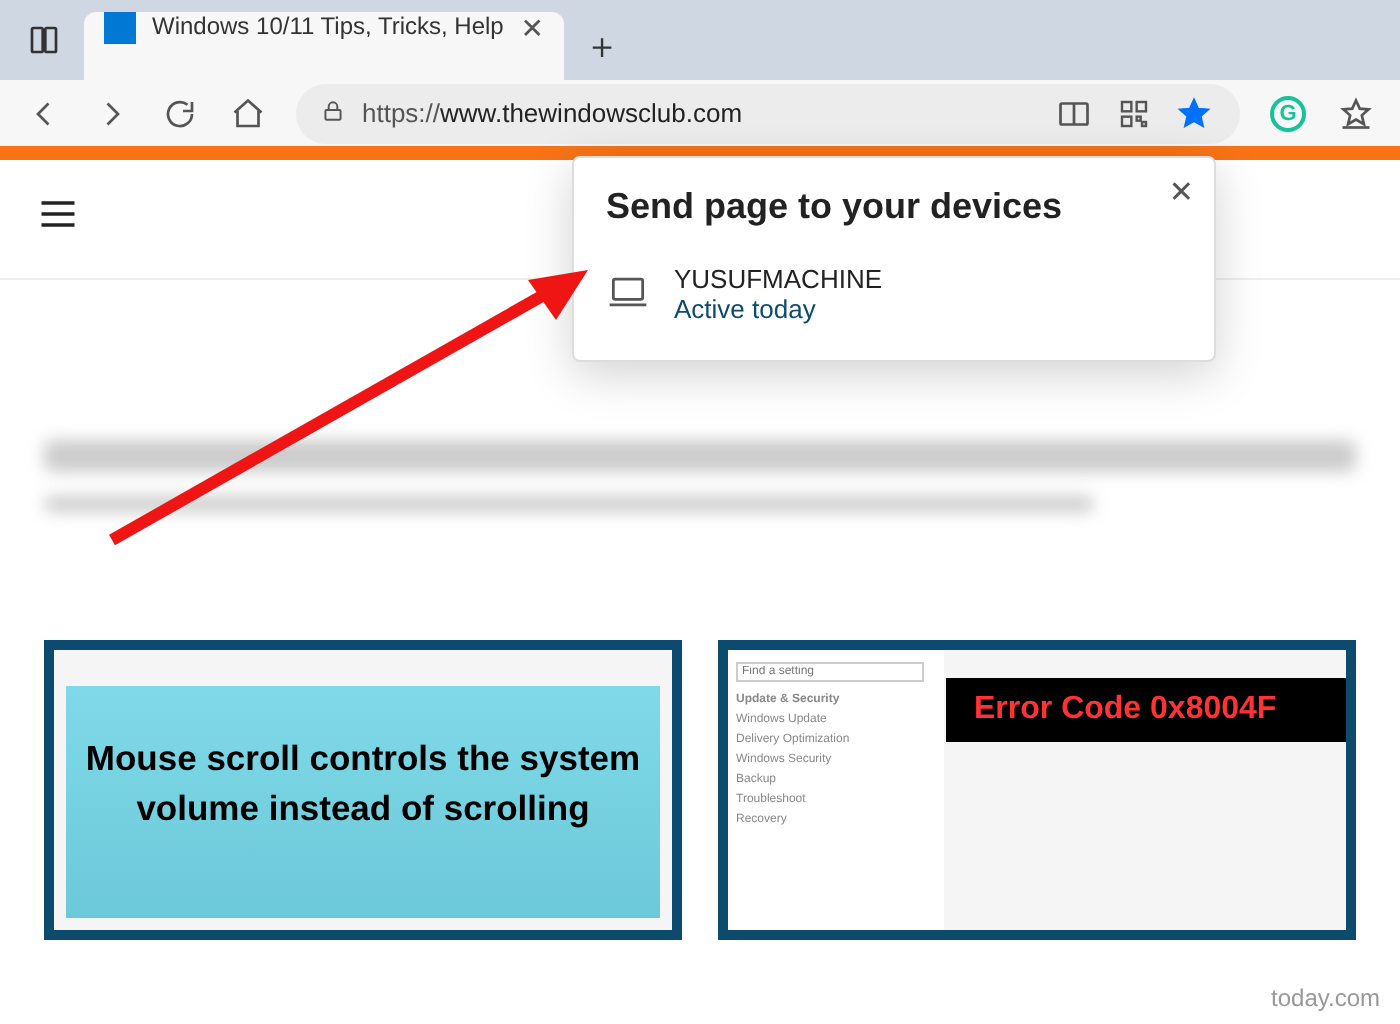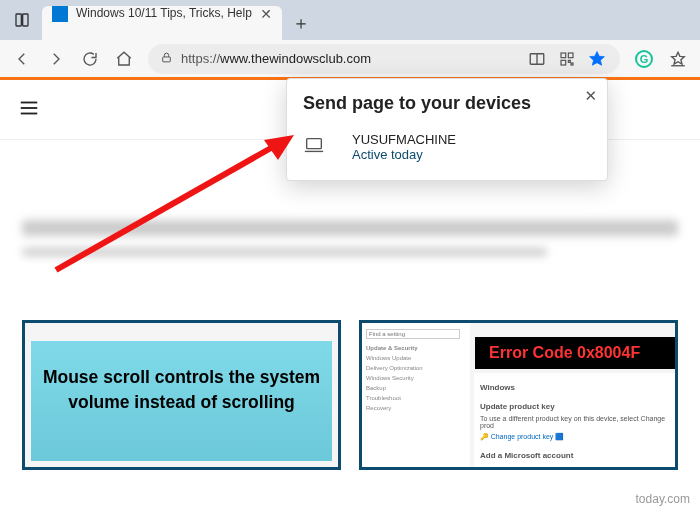--- a/index.html
+++ b/index.html
@@ -8,53 +8,53 @@
   
   .tab-strip { height: 40px; background: #cfd8e2; display: flex; align-items: flex-end; padding-left: 6px; }
   .tab-manager { width: 32px; height: 32px; display: flex; align-items: center; justify-content: center; margin-bottom: 4px; color: #333; }
   .tab { background: #f7f7f7; height: 34px; margin: 0 0 0 4px; border-radius: 6px 6px 0 0; display: flex; align-items: flex-start; padding: 0 10px; width: 240px; font-size: 12px; color: #333; }
   .tab .favicon { width: 16px; height: 16px; background: #0078d4; margin-right: 8px; flex: 0 0 16px; }
   .tab .title { white-space: nowrap; overflow: hidden; text-overflow: ellipsis; flex: 1; }
   .tab .close { font-size: 14px; color: #555; margin-left: 6px; }
   .new-tab { width: 30px; height: 30px; display: flex; align-items: center; justify-content: center; font-size: 18px; color: #333; margin-left: 4px; margin-bottom: 2px; }
 
   
-  .toolbar { height: 40px; background: #f7f7f7; border-bottom: 3px solid #f97316; display: flex; align-items: center; padding: 0 6px; gap: 2px; }
+  .toolbar { height: 40px; background: #f7f7f7; border-bottom: 7px solid #f97316; display: flex; align-items: center; padding: 0 6px; gap: 2px; }
   .tbtn { width: 32px; height: 32px; display: flex; align-items: center; justify-content: center; color: #555; border-radius: 4px; }
   .tbtn svg { width: 18px; height: 18px; stroke: #555; fill: none; stroke-width: 1.8; }
   .addr { flex: 1; height: 30px; background: #ececec; border-radius: 15px; display: flex; align-items: center; padding: 0 12px; font-size: 13px; color: #555; margin: 0 6px; gap: 8px; }
   .addr .lock svg { width: 13px; height: 13px; stroke: #555; fill: none; stroke-width: 1.8; }
   .addr .url b { color: #222; font-weight: 500; }
   .addr-right { display: flex; align-items: center; gap: 8px; margin-left: auto; }
   .addr-right span { display: flex; align-items: center; justify-content: center; width: 22px; height: 22px; }
   .star-fill svg { fill: #0070ff; stroke: #0070ff; }
   .grammarly { width: 18px; height: 18px; border-radius: 50%; border: 2px solid #15c39a; display: flex; align-items: center; justify-content: center; color: #15c39a; font-size: 11px; font-weight: bold; }
 
   
   .popup { position: absolute; top: 78px; left: 286px; width: 322px; background: #fff; border: 1px solid #ddd; border-radius: 4px; box-shadow: 0 6px 24px rgba(0,0,0,0.18); padding: 14px 16px; z-index: 10; }
   .popup .ptitle { font-size: 18px; font-weight: 600; color: #222; margin-bottom: 14px; }
   .popup .pclose { position: absolute; top: 8px; right: 10px; font-size: 15px; color: #555; }
-  .device { display: flex; gap: 27px; align-items: center; padding: 4px 0; }
+  .device { display: flex; gap: 12px; align-items: flex-end; padding: 4px 0; }
   .device .dicon svg { width: 22px; height: 22px; stroke: #555; fill: none; stroke-width: 1.5; }
   .device .dname { font-size: 13px; color: #222; }
   .device .dstatus { font-size: 13px; color: #0c4a6e; }
 
   
   .arrow { position: absolute; top: 130px; left: 46px; width: 250px; height: 150px; z-index: 11; pointer-events: none; }
 
   
   .page { position: absolute; top: 80px; left: 0; right: 0; bottom: 0; background: #fff; }
   .pagebar { height: 60px; display: flex; align-items: center; padding: 0 18px; border-bottom: 1px solid #eee; }
   .hamburger svg { width: 22px; height: 22px; stroke: #222; stroke-width: 2; }
   .banner { margin: 80px 22px 30px; height: 70px; }
   .blur-line { height: 16px; background: #999; border-radius: 4px; filter: blur(4px); opacity: 0.5; margin-bottom: 12px; }
   .blur-line.sm { height: 8px; width: 80%; }
 
   .cards { display: flex; gap: 18px; padding: 0 22px; }
-  .card { flex: 1; height: 150px; border: 3px solid #0c4a6e; background: #f5f5f5; position: relative; overflow: hidden; }
+  .card { flex: 1; height: 150px; border: 5px solid #0c4a6e; background: #f5f5f5; position: relative; overflow: hidden; }
   .card1-bg { position: absolute; inset: 18px 6px 6px; background: linear-gradient(#7fd9e8, #6cc9d9); }
   .card1-txt { position: absolute; left: 14px; right: 14px; top: 42px; font-size: 17.5px; font-weight: 600; color: #000000; text-align: center; line-height: 1.4; }
   .card2-side { position: absolute; left: 0; top: 0; bottom: 0; width: 108px; background: #fff; font-size: 6px; color: #888; padding: 6px 4px; }
   .card2-side div { padding: 2px 0; }
   .card2-side input { width: 94px; font-size: 6px; border: 1px solid #ccc; padding: 1px 2px; }
   .card2-err { position: absolute; right: 0; top: 14px; width: 200px; height: 32px; background: #000; color: #f33; font-size: 16px; font-weight: 600; display: flex; align-items: center; padding-left: 14px; }
   .card2-low { position: absolute; left: 112px; right: 0; top: 50px; bottom: 0; background: #fff; font-size: 7px; color: #555; padding: 6px; }
   .card2-low .hh { font-weight: 600; font-size: 8px; margin: 4px 0; }
   .card2-low .lnk { color: #0067c0; }
 
@@ -161,27 +161,20 @@
         <input placeholder="Find a setting" style="">
         <div style="font-weight:600;margin-top:4px">Update &amp; Security</div>
         <div>Windows Update</div>
         <div>Delivery Optimization</div>
         <div>Windows Security</div>
         <div>Backup</div>
         <div>Troubleshoot</div>
         <div>Recovery</div>
       </div>
       <div class="card2-err">Error Code 0x8004F</div>
-      <div class="card2-low">
-        <div class="hh">Windows</div>
-        <div class="hh" style="margin-top:10px">Update product key</div>
-        <div>To use a different product key on this device, select Change prod</div>
-        <div class="lnk" style="margin-top:4px">🔑 <span>Change product key</span> 🟦</div>
-        <div class="hh" style="margin-top:10px">Add a Microsoft account</div>
-      </div>
     </div>
   </div>
 </div>
 
 <div class="popup">
   <div class="pclose">✕</div>
   <div class="ptitle">Send page to your devices</div>
   <div class="device">
     <span class="dicon"><svg viewBox="0 0 24 24">
           <rect x="4" y="5" width="16" height="11" rx="1"></rect>

